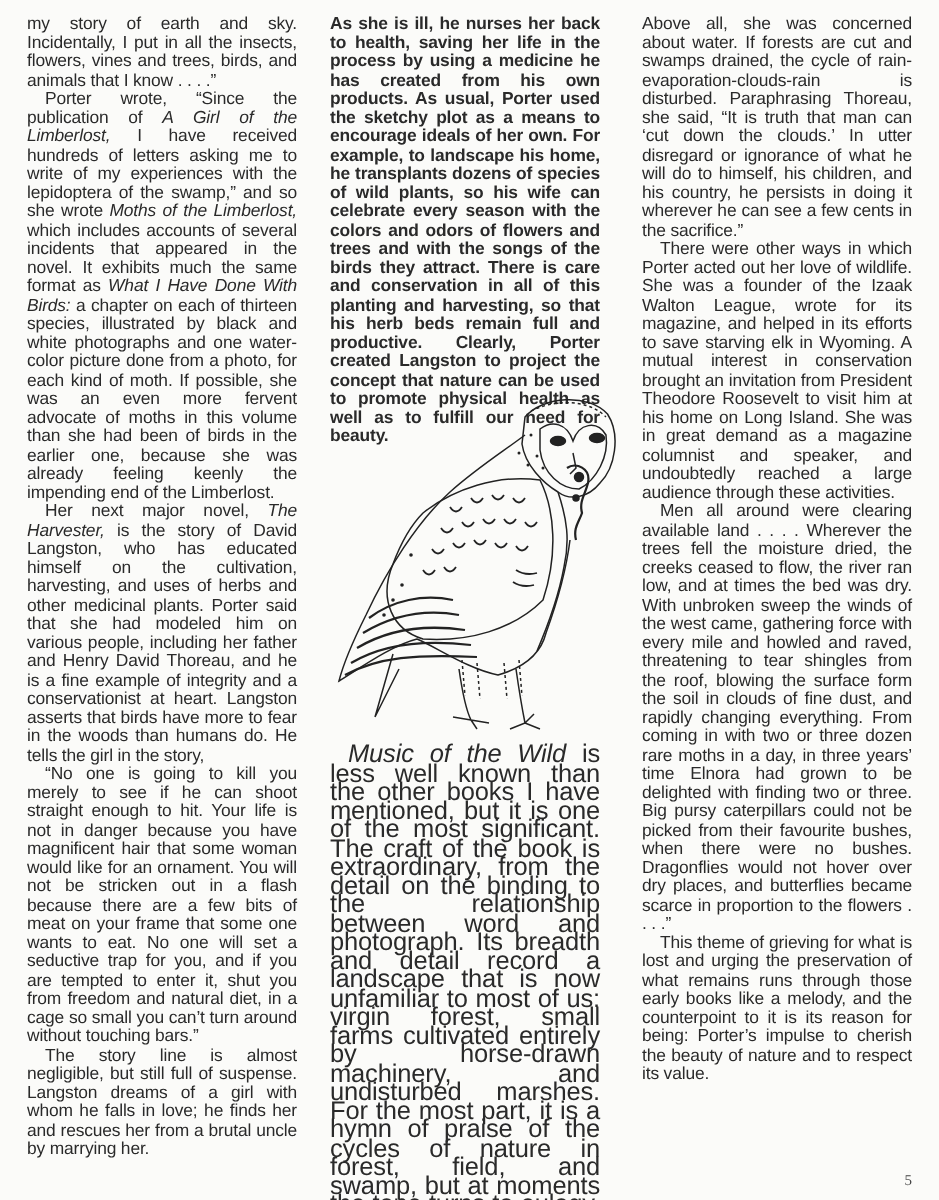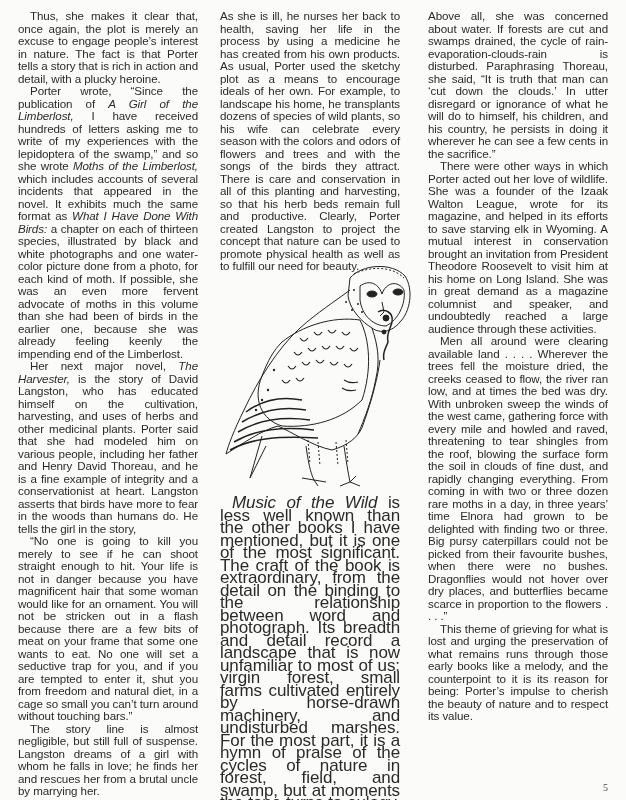--- a/index.html
+++ b/index.html
@@ -9,35 +9,35 @@
     position: relative; overflow: hidden;
   }
   .col {
     position: absolute; top: 10px;
     font-size: 11.6px; line-height: 12.5px;
     text-align: justify; letter-spacing: -0.1px;
   }
   .col p { margin: 0; text-indent: 12px; hyphens: manual; }
   .col p.noindent { text-indent: 0; }
   #col1 { left: 18px; width: 180px; }
-  #col2 { left: 220px; width: 180px; }
+  #col2 { left: 220px; width: 180px; font-weight: bold; }
   #col3 { left: 428px; width: 180px; }
   em { }
   #owl { position: absolute; left: 222px; top: 250px; width: 190px; height: 240px; }
   #col2b { position: absolute; left: 220px; top: 497px; width: 180px;
     font-size: 17px; line-height: 12.5px; text-align: justify; letter-spacing: -0.1px; }
   #col2b p { margin: 0; text-indent: 12px; }
   #footer-left { position: absolute; left: 16px; top: 776px; font-family: "Liberation Serif", serif; font-size: 16px; color: #333; margin-top: 34px; }
   #footer-right { position: absolute; left: 603px; top: 782px; font-family: "Liberation Serif", serif; font-size: 10px; color: #444; }
 </style>
 </head>
 <body>
 
 <div id="col1" class="col">
-    <p>Thus, she makes it clear that, once again, the plot is merely an excuse to engage people’s interest in nature. The fact is that Porter tells a story that is rich in action and detail, with a plucky heroine.</p>
+    <p class="noindent">my story of earth and sky. Incidentally, I put in all the insects, flowers, vines and trees, birds, and animals that I know . . . .”</p>
     <p><span>Porter wrote, “Since the publication of </span><em>A Girl of the Limberlost,</em><span> I have received hundreds of letters asking me to write of my experiences with the lepidoptera of the swamp,” and so she wrote </span><em>Moths of the Limberlost,</em><span> which includes accounts of several incidents that appeared in the novel. It exhibits much the same format as </span><em>What I Have Done With Birds:</em><span> a chapter on each of thirteen species, illustrated by black and white photographs and one water-color picture done from a photo, for each kind of moth. If possible, she was an even more fervent advocate of moths in this volume than she had been of birds in the earlier one, because she was already feeling keenly the impending end of the Limberlost.</span></p>
     <p><span>Her next major novel, </span><em>The Harvester,</em><span> is the story of David Langston, who has educated himself on the cultivation, harvesting, and uses of herbs and other medicinal plants. Porter said that she had modeled him on various people, including her father and Henry David Thoreau, and he is a fine example of integrity and a conservationist at heart. Langston asserts that birds have more to fear in the woods than humans do. He tells the girl in the story,</span></p>
     <p>“No one is going to kill you merely to see if he can shoot straight enough to hit. Your life is not in danger because you have magnificent hair that some woman would like for an ornament. You will not be stricken out in a flash because there are a few bits of meat on your frame that some one wants to eat. No one will set a seductive trap for you, and if you are tempted to enter it, shut you from freedom and natural diet, in a cage so small you can’t turn around without touching bars.”</p>
     <p>The story line is almost negligible, but still full of suspense. Langston dreams of a girl with whom he falls in love; he finds her and rescues her from a brutal uncle by marrying her.</p>
   </div>
 
 <div id="col2" class="col">
     <p class="noindent">As she is ill, he nurses her back to health, saving her life in the process by using a medicine he has created from his own products. As usual, Porter used the sketchy plot as a means to encourage ideals of her own. For example, to landscape his home, he transplants dozens of species of wild plants, so his wife can celebrate every season with the colors and odors of flowers and trees and with the songs of the birds they attract. There is care and conservation in all of this planting and harvesting, so that his herb beds remain full and productive. Clearly, Porter created Langston to project the concept that nature can be used to promote physical health as well as to fulfill our need for beauty.</p>
   </div>
 

